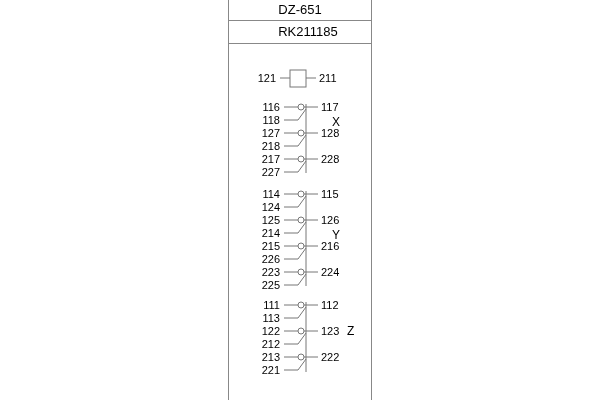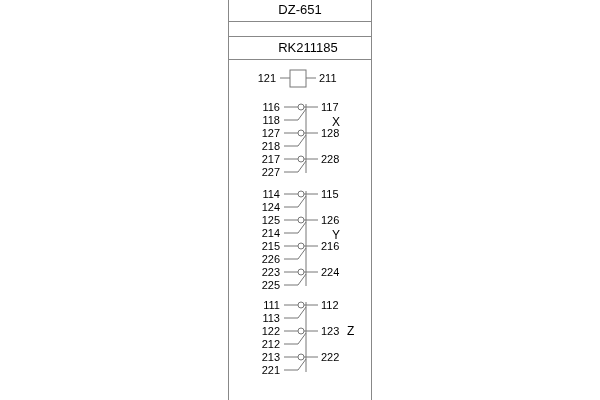--- a/index.html
+++ b/index.html
@@ -35,21 +35,21 @@
     box-sizing: border-box;
     border: 1px solid #888888;
     background: #ffffff;
     text-align: center;
     color: #000000;
     font-size: 13px;
     line-height: 22px;
     height: 24px;
   }
   #hdr1 { top: -2px; }
-  #hdr2 { top: 36px; padding-left: 16px; }
+  #hdr2 { top: 20px; padding-left: 16px; }
   svg.diagram {
     position: absolute;
     left: 228px;
     top: 46px;
     width: 144px;
     height: 354px;
   }
   .lbl {
     font-family: "Liberation Sans", sans-serif;
     font-size: 11px;

